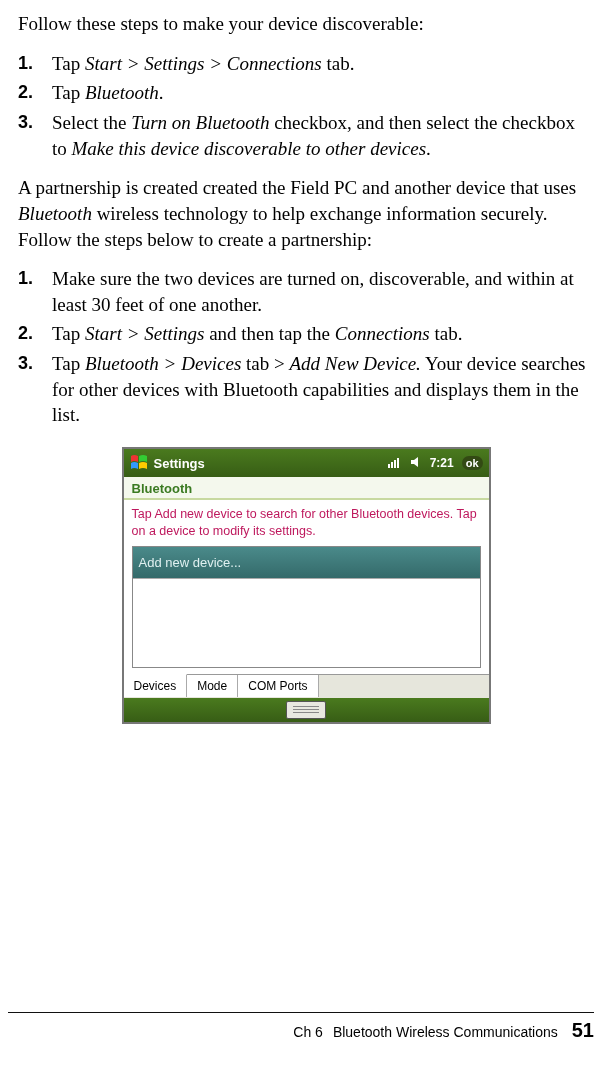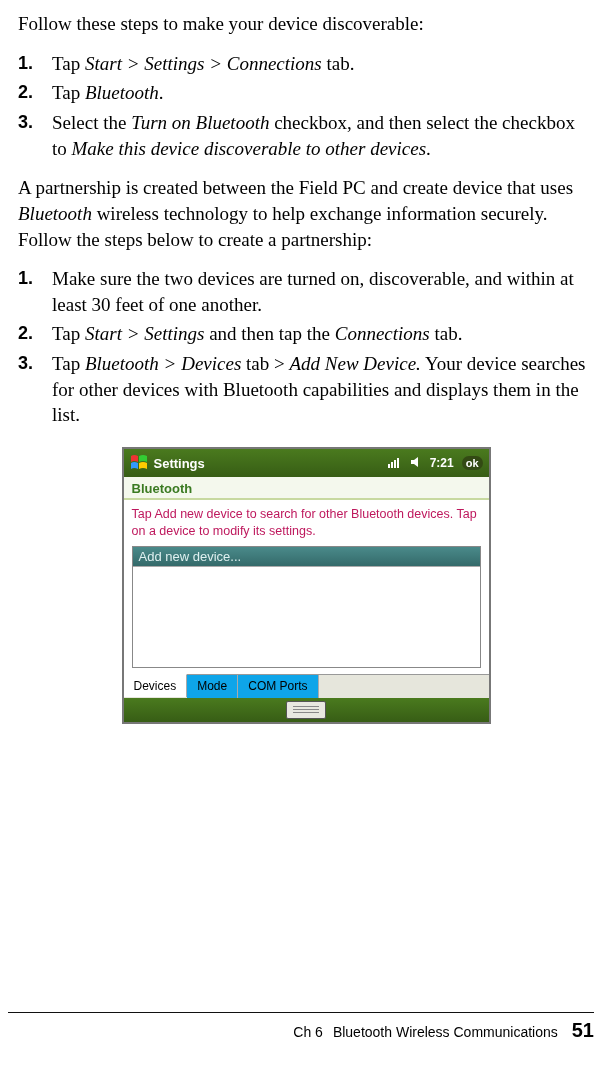--- a/index.html
+++ b/index.html
@@ -112,33 +112,34 @@
     margin: 4px 8px 6px 8px;
     border: 1px solid #888;
     height: 120px;
     background: #fff;
   }
   .list-item {
     background: #3f7a7a;
     background: linear-gradient(#4a8a8a, #346a6a);
     color: #dff0f0;
     font-size: 13px;
-    padding: 2px 6px;
+    padding: 8px 6px;
     border-bottom: 1px solid #aaa;
   }
   .bottom-tabs {
     display: flex;
     background: #e6e6dc;
     border-top: 1px solid #999;
     font-size: 12px;
+    align-items: center;
   }
   .bottom-tabs .tab {
     padding: 4px 10px;
     border-right: 1px solid #aaa;
-    background: #0ea5e9;
+    background: #ffffff;
   }
   .bottom-tabs .tab.active {
     background: #fff;
     border-top: 1px solid #fff;
     position: relative;
     top: -1px;
   }
   .sip-bar {
     background: linear-gradient(#4a7a1e, #375d15);
     height: 24px;
@@ -192,21 +193,21 @@
     </li>
     <li>
       <span>Tap </span><span class="italic">Bluetooth</span><span>.</span>
     </li>
     <li>
       <span>Select the </span><span class="italic">Turn on Bluetooth</span><span> checkbox, and then select the checkbox to </span><span class="italic">Make this device discoverable to other devices</span><span>.</span>
     </li>
   </ol>
 
   <p class="body-after-head">
-    <span>A partnership is created between the Field PC and create device that uses </span><span class="italic">Bluetooth</span><span> wireless technology to help exchange information securely. Follow the steps below to create a partnership:</span>
+    <span>A partnership is created created the Field PC and another device that uses </span><span class="italic">Bluetooth</span><span> wireless technology to help exchange information securely. Follow the steps below to create a partnership:</span>
   </p>
 
   <ol class="steps">
     <li>
       <span>Make sure the two devices are turned on, discoverable, and within at least 30 feet of one another.</span>
     </li>
     <li>
       <span>Tap </span><span class="italic">Start &gt; Settings</span><span> and then tap the </span><span class="italic">Connections</span><span> tab.</span>
     </li>
     <li>

